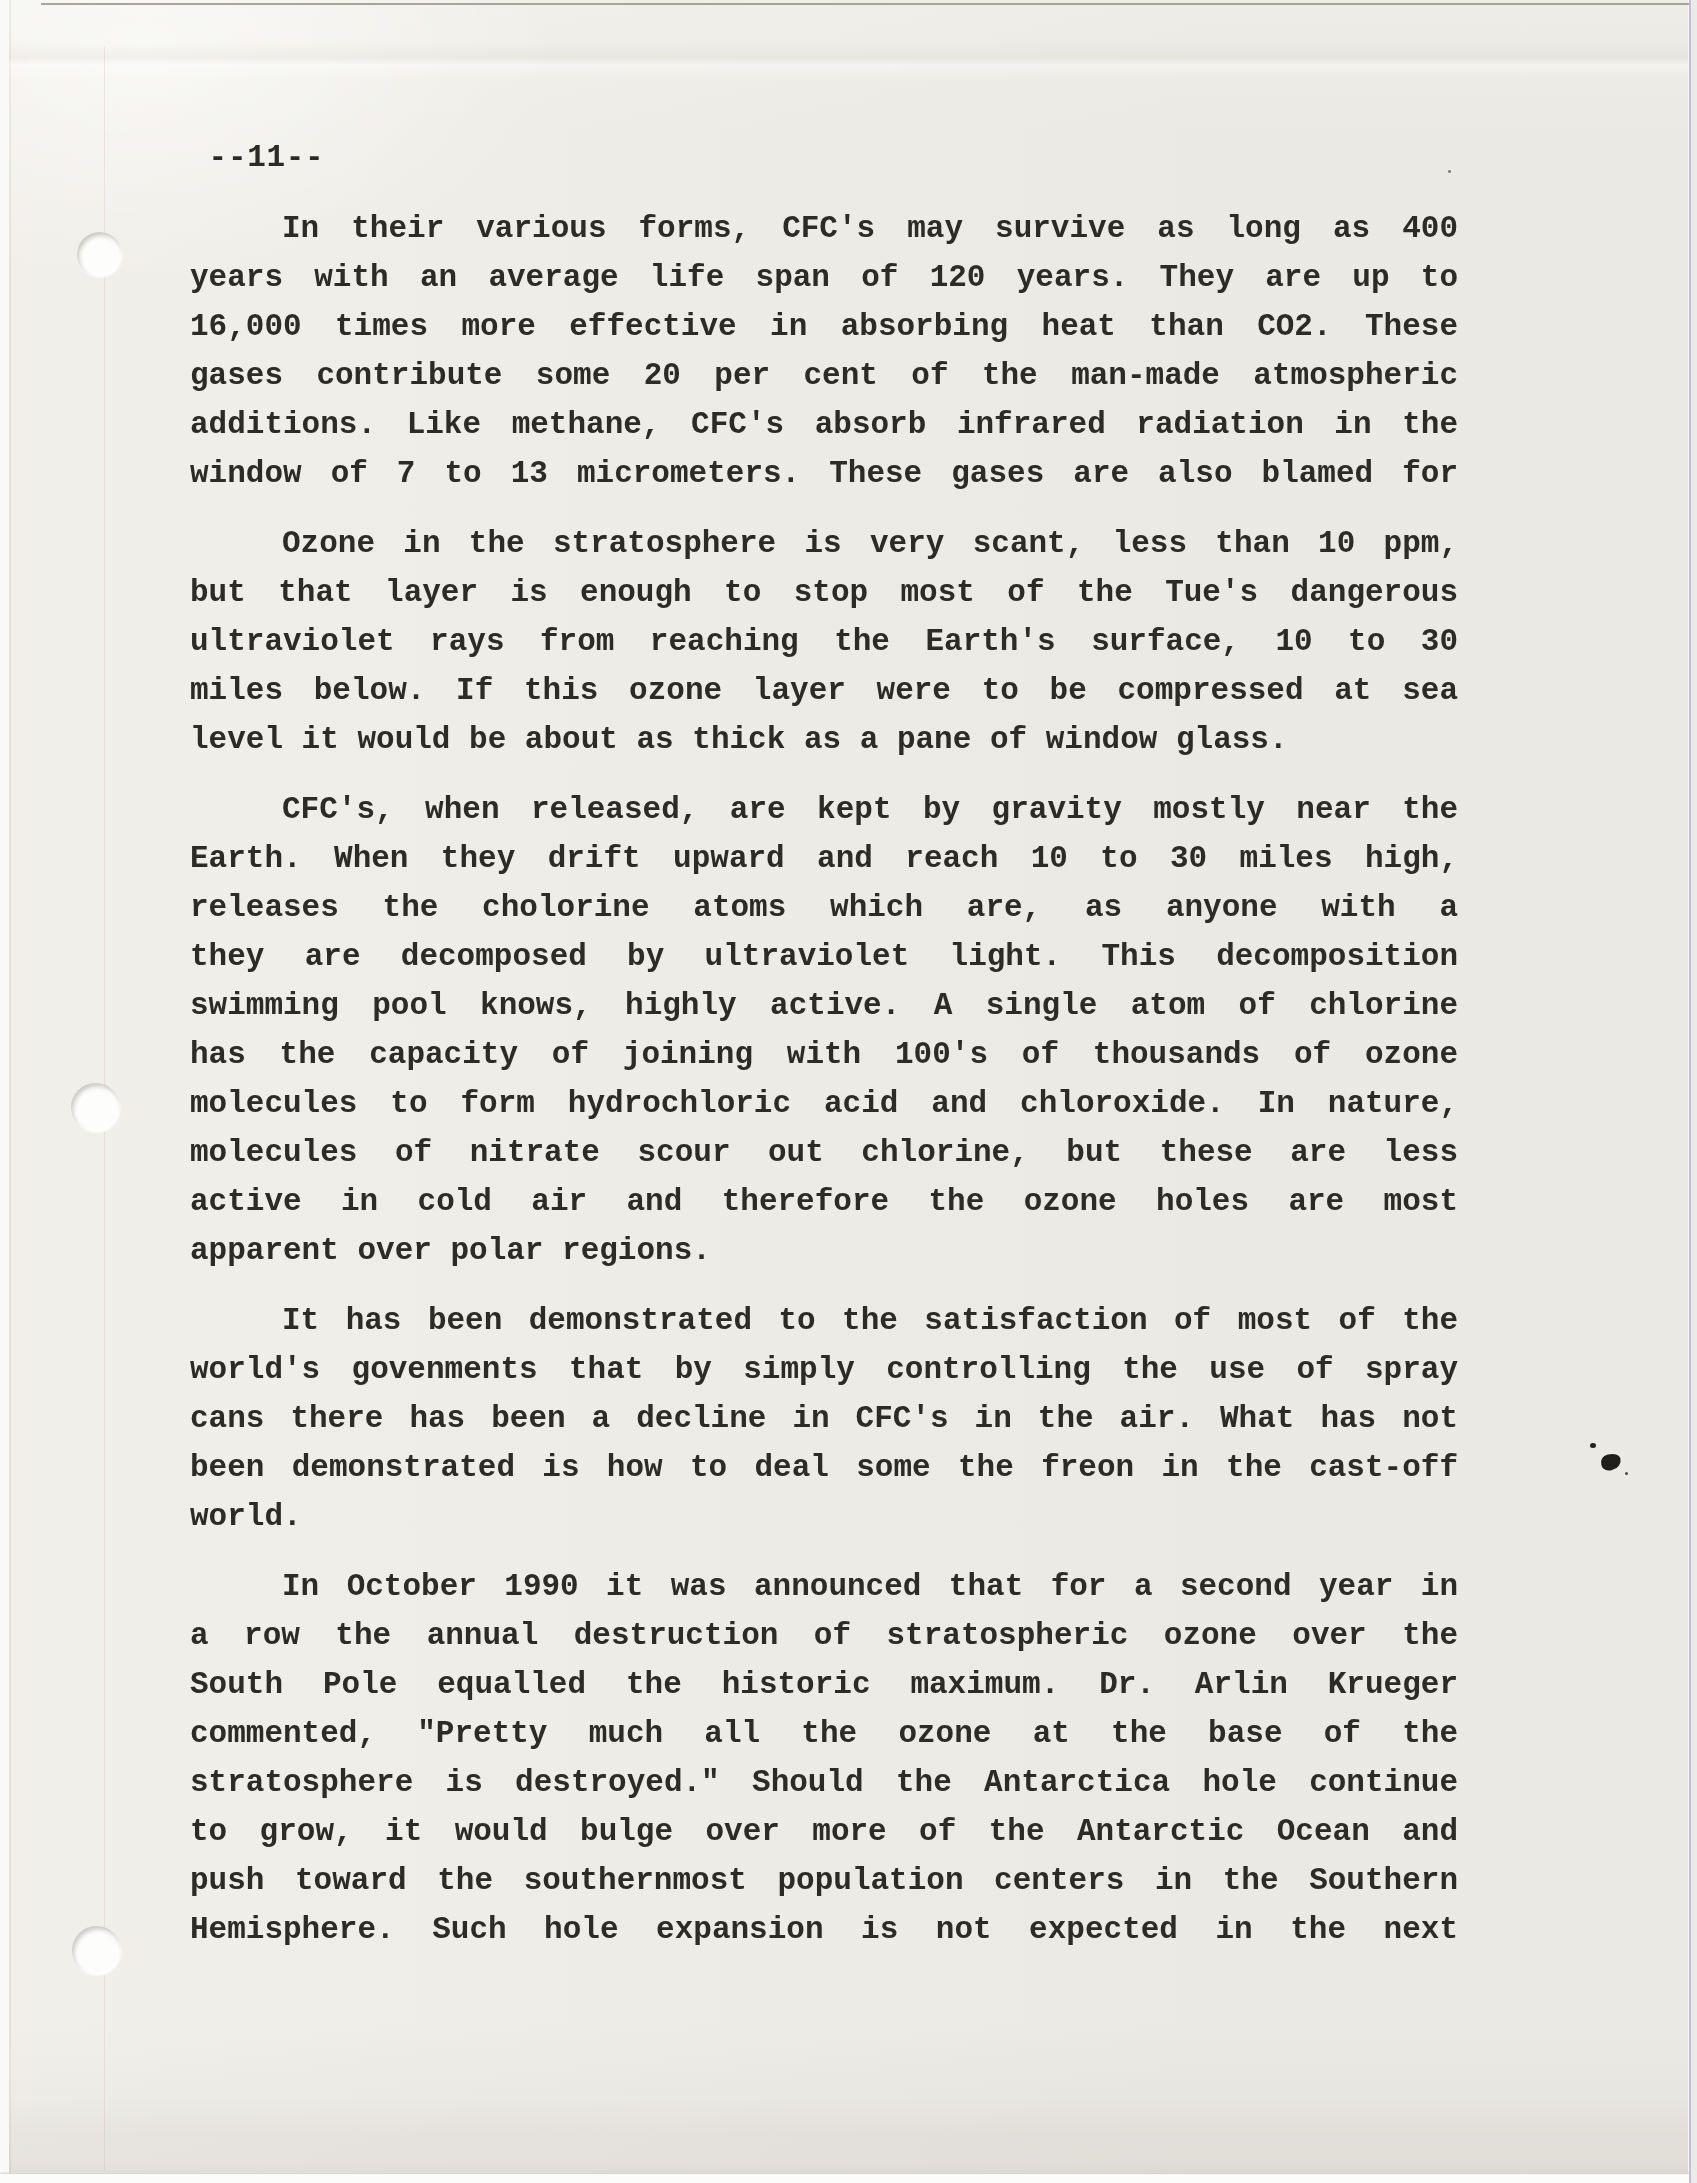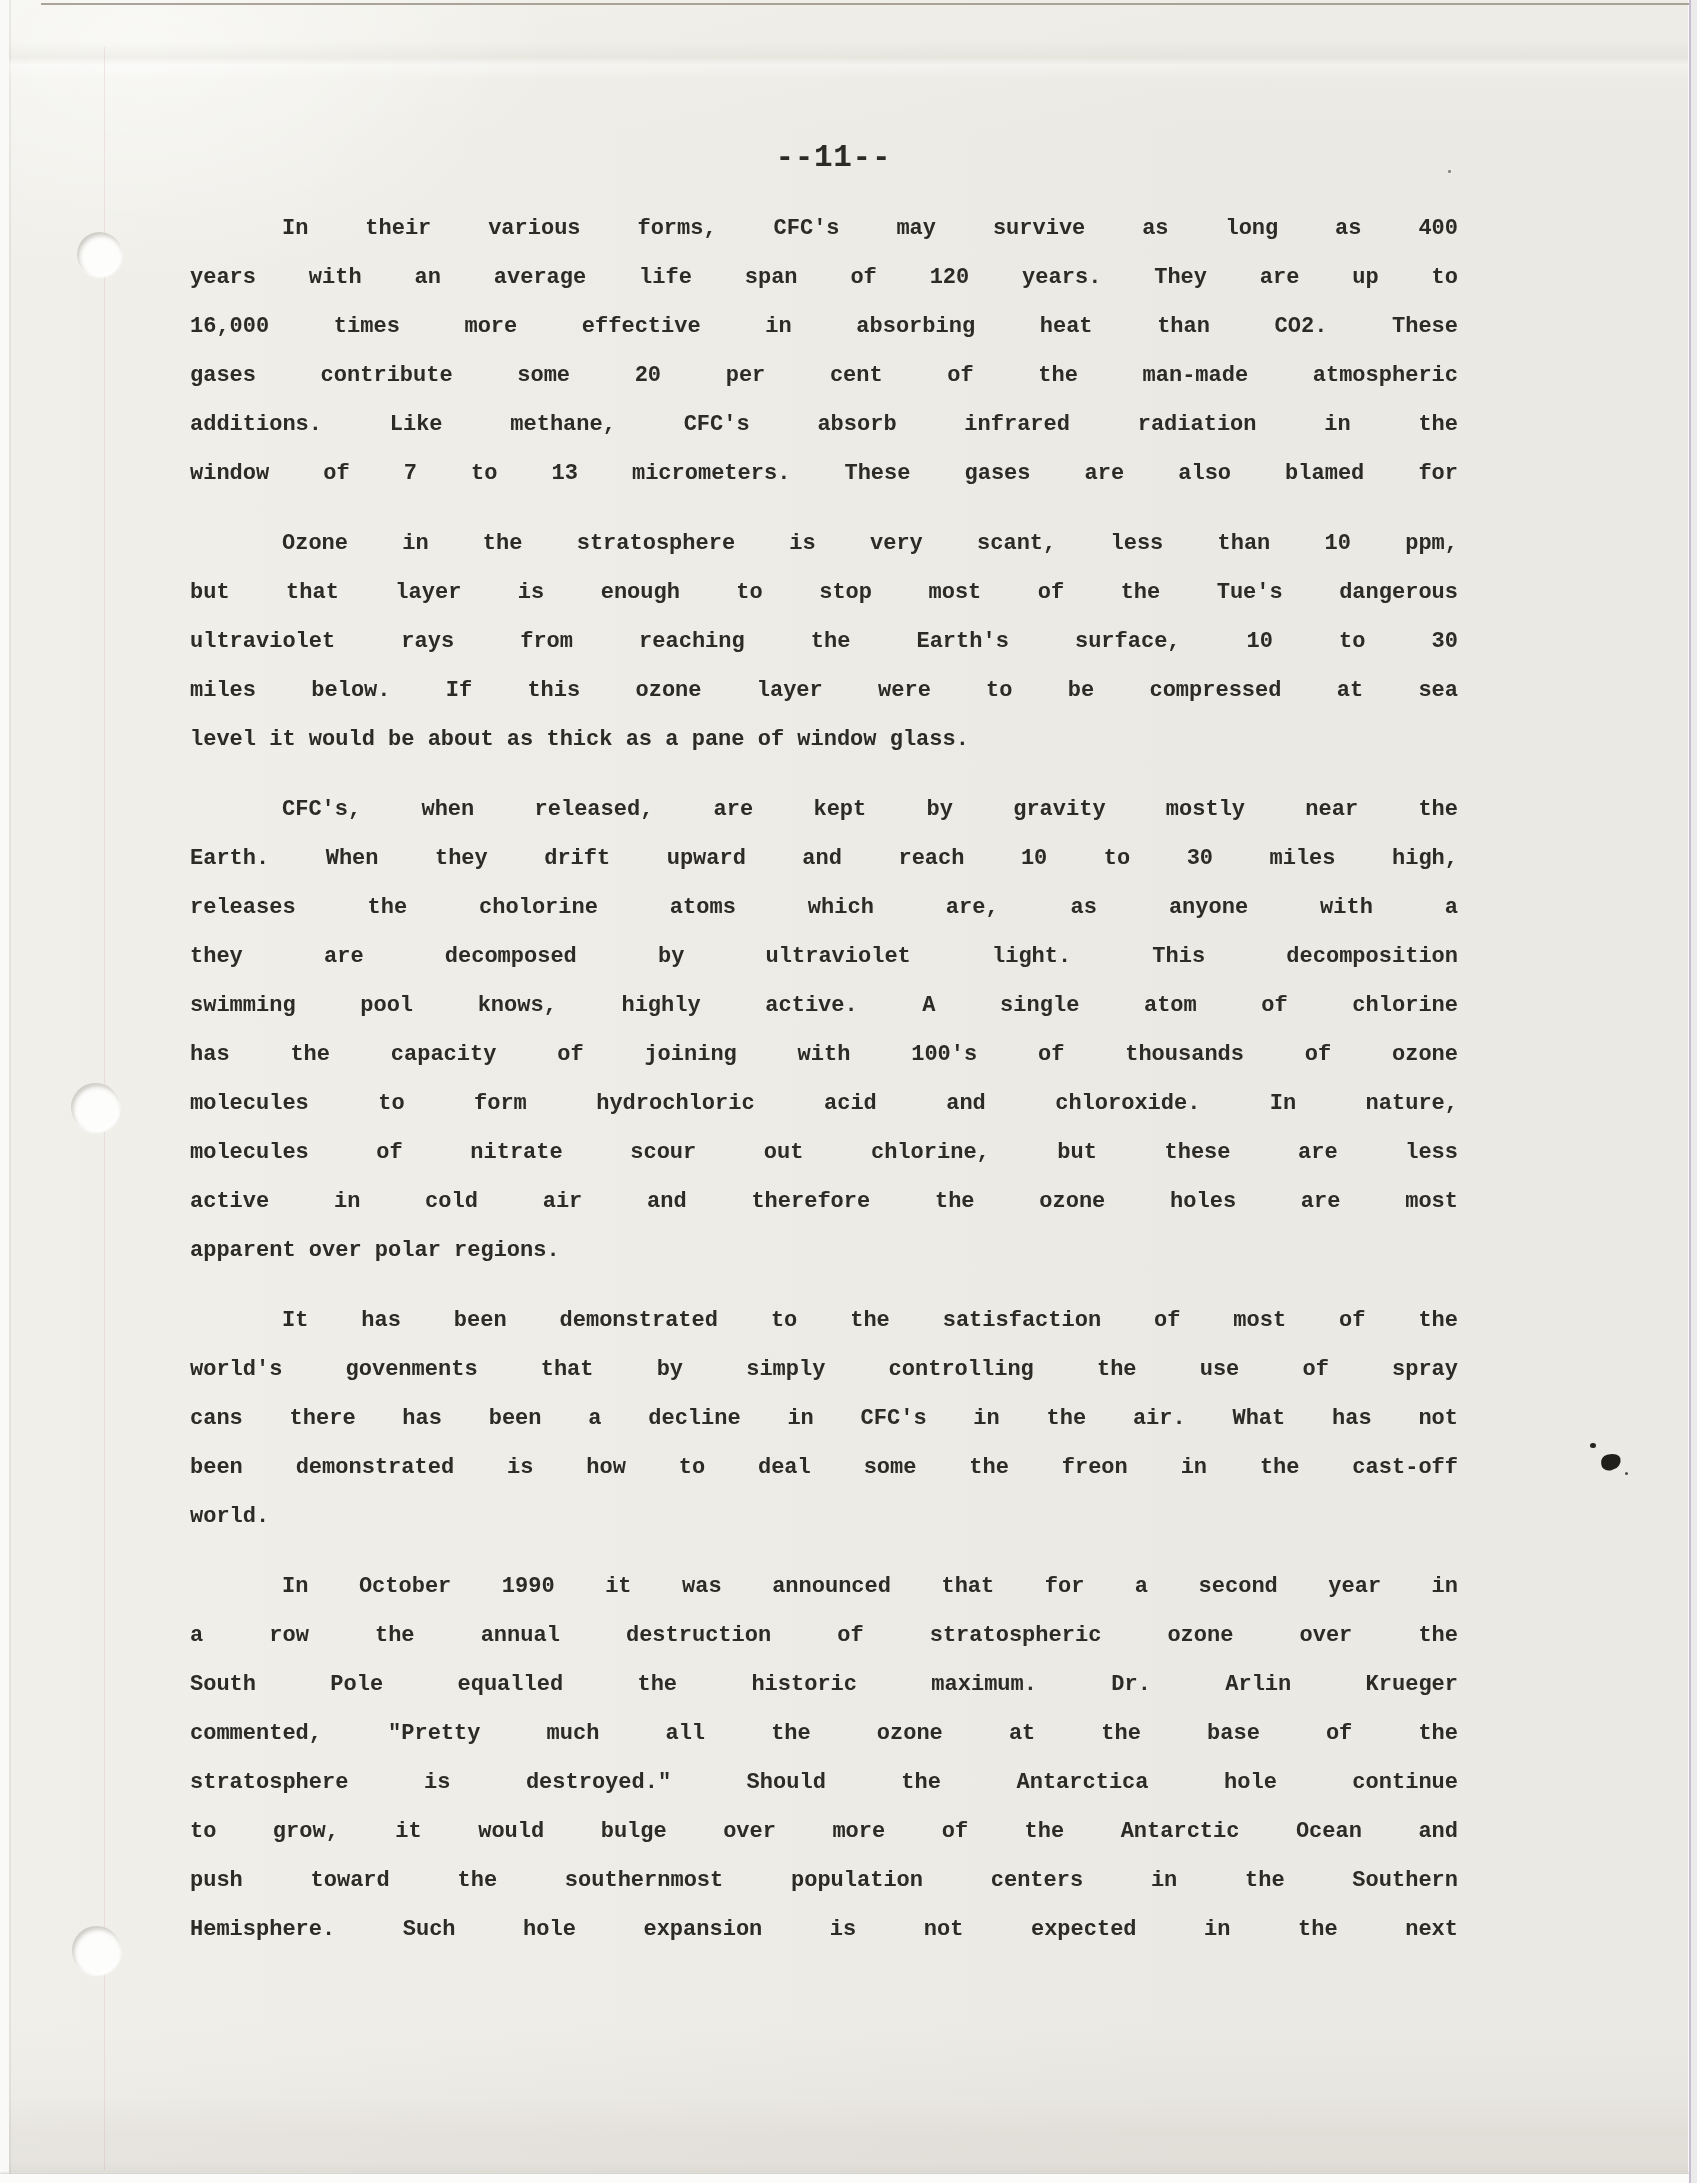--- a/index.html
+++ b/index.html
@@ -161,32 +161,32 @@
   .page-number {
     position: absolute;
     left: 190px;
     width: 1268px;
     top: 133px;
     height: 49px;
     line-height: 49px;
     font-size: 31px;
     font-weight: 700;
     color: #2c2b25;
-    text-align: center;
+    text-align: left;
     text-indent: 18.6px;
     letter-spacing: 0.7px;
   }
 
   .text-block {
     position: absolute;
     left: 190px;
     top: 204px;
     width: 1268px;
     color: #2c2b25;
-    font-size: 22px;
+    font-size: 31px;
     font-weight: 700;
   }
 
   .paragraph { margin: 0 0 21px 0; }
   .paragraph:last-child { margin-bottom: 17px; }
 
   .line {
     height: 49px;
     line-height: 49px;
     text-align: justify;

